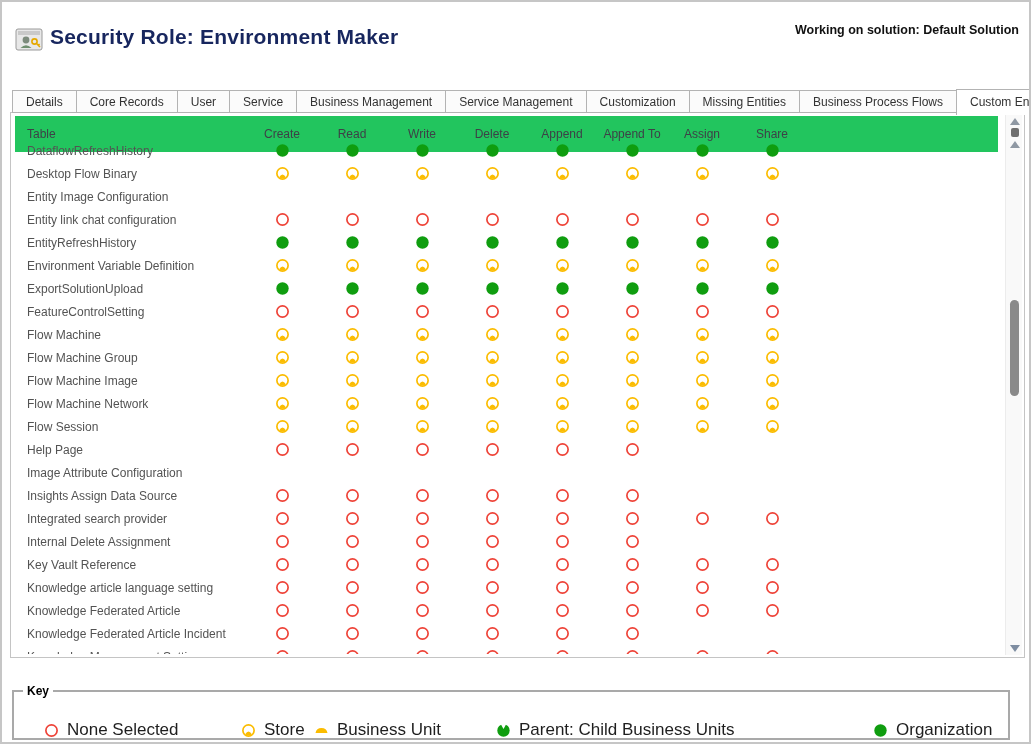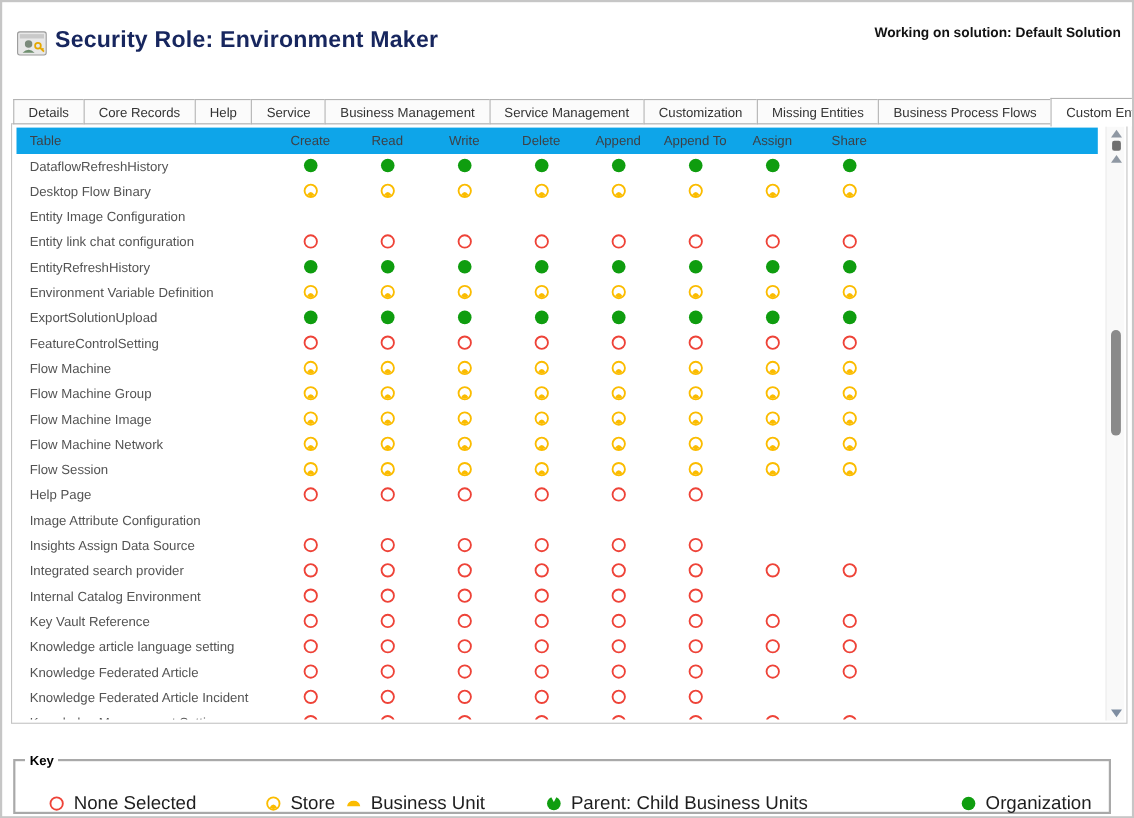--- a/index.html
+++ b/index.html
@@ -29,22 +29,22 @@
   .tab.active{
     background:#fff;height:26px;margin-bottom:-2px;padding-top:5px;
     border-right:1px solid #b3b3b3;position:relative;z-index:4;border-bottom:none;
   }
   
   .grid{
     position:absolute;left:8px;top:110px;width:1015px;height:546px;
     border:1px solid #c4c4c4;background:#fff;z-index:2;
   }
   .grid-header{
-    position:absolute;left:4px;top:3px;right:26px;height:24px;
-    background:#0ea5e9;display:flex;align-items:center;
+    position:absolute;left:4px;top:3px;right:26px;height:36px;
+    background:#22c55e;display:flex;align-items:center;
   }
   .gh-cell{font-size:12px;color:#3d4147;}
   .gh-name{width:232px;padding-left:12px;}
   .gh-perm{width:70px;text-align:center;}
   .grid-body{position:absolute;left:4px;top:26px;right:26px;bottom:3px;overflow:hidden;}
   .grow{display:flex;height:23px;align-items:center;}
   .cell-name{width:232px;padding-left:12px;font-size:12px;color:#535353;
     white-space:nowrap;overflow:hidden;}
   .cell-perm{width:70px;height:23px;display:flex;align-items:center;justify-content:center;cursor:pointer;}
   .perm-icon{width:15px;height:15px;display:block;}
@@ -88,21 +88,21 @@
     <path d="M5.5 20 Q11 14.5 16.5 20 Z" fill="#6f8f6f"></path>
     <circle cx="19.5" cy="13.5" r="2.6" fill="none" stroke="#e5a800" stroke-width="1.6"></circle>
     <path d="M21.5 15.5 L25 19 M23.2 17.2 L24.6 16" stroke="#e5a800" stroke-width="1.6" fill="none"></path>
   </svg>
   <div class="page-title">Security Role: Environment Maker</div>
   <div class="working-on">Working on solution: Default Solution</div>
 
   <div class="tabs" id="tabs">
       <div class="tab">Details</div>
       <div class="tab">Core Records</div>
-      <div class="tab">Help</div>
+      <div class="tab">User</div>
       <div class="tab">Service</div>
       <div class="tab">Business Management</div>
       <div class="tab">Service Management</div>
       <div class="tab">Customization</div>
       <div class="tab">Missing Entities</div>
       <div class="tab">Business Process Flows</div>
       <div class="tab active">Custom Entities</div>
     </div>
 
   <div class="grid">
@@ -819,21 +819,21 @@
               <circle cx="8" cy="8" r="6" fill="#fff" stroke="#ee4338" stroke-width="1.8"></circle>
             </svg>
           </div>
           <div class="cell-perm">
             <svg class="perm-icon" viewBox="0 0 16 16">
               <circle cx="8" cy="8" r="6" fill="#fff" stroke="#ee4338" stroke-width="1.8"></circle>
             </svg>
           </div>
         </div>
         <div class="grow">
-          <div class="cell-name">Internal Catalog Environment</div>
+          <div class="cell-name">Internal Delete Assignment</div>
           <div class="cell-perm">
             <svg class="perm-icon" viewBox="0 0 16 16">
               <circle cx="8" cy="8" r="6" fill="#fff" stroke="#ee4338" stroke-width="1.8"></circle>
             </svg>
           </div>
           <div class="cell-perm">
             <svg class="perm-icon" viewBox="0 0 16 16">
               <circle cx="8" cy="8" r="6" fill="#fff" stroke="#ee4338" stroke-width="1.8"></circle>
             </svg>
           </div>

